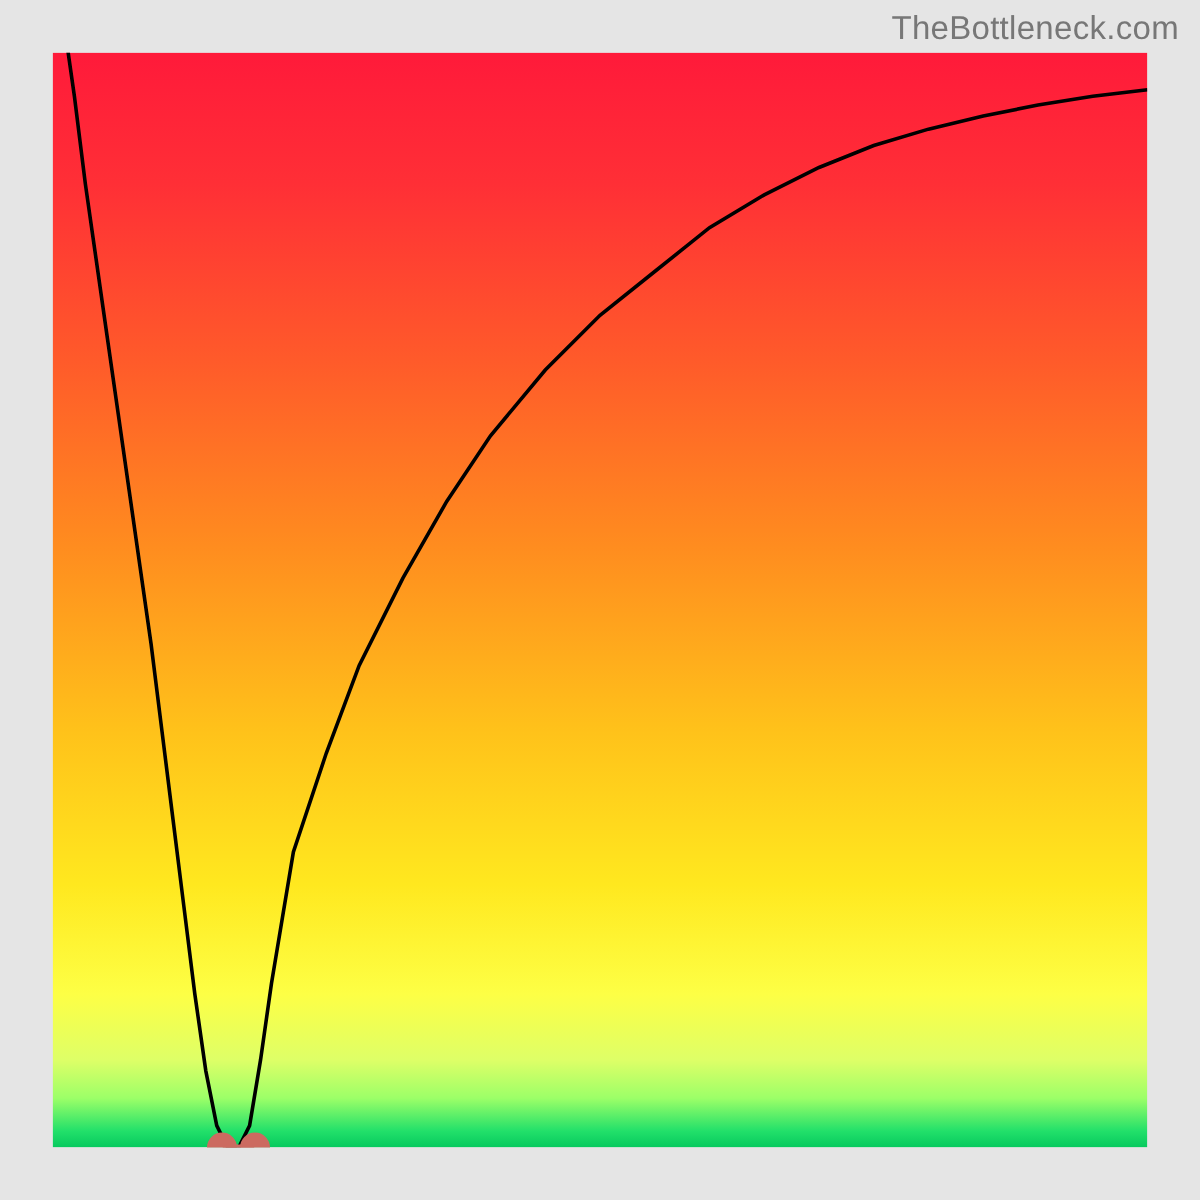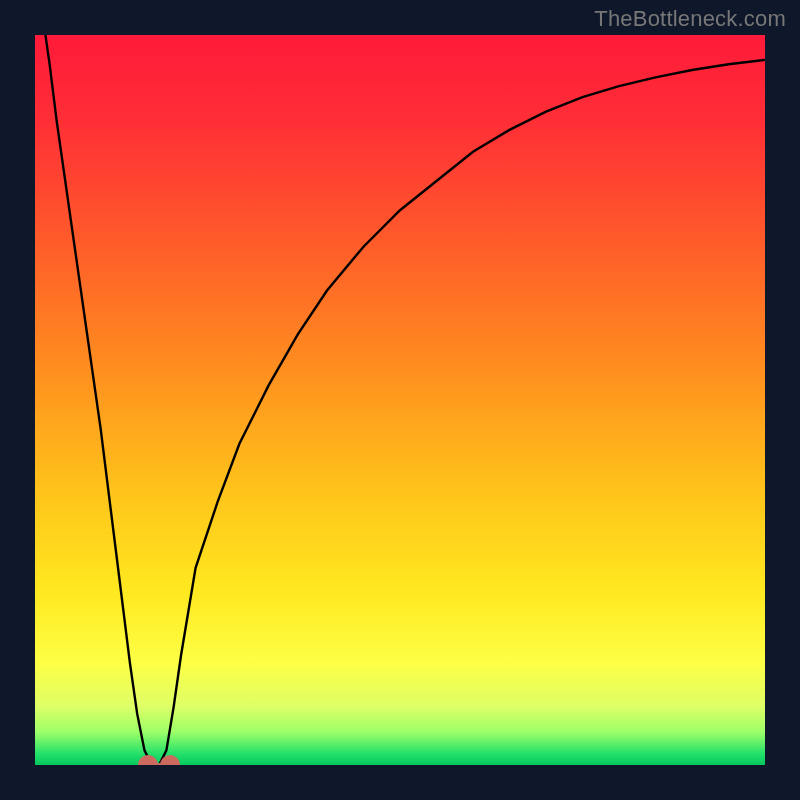--- a/index.html
+++ b/index.html
@@ -9,21 +9,21 @@
     height: 800px;
     background: #000;
     overflow: hidden;
   }
   .frame {
     position: absolute;
     left: 0;
     top: 0;
     width: 800px;
     height: 800px;
-    background: #0f172a;
+    background: #e5e5e5;
   }
   .plot {
     position: absolute;
     left: 35px;
     top: 35px;
     width: 730px;
     height: 730px;
     overflow: hidden;
   }
   .gradient {

